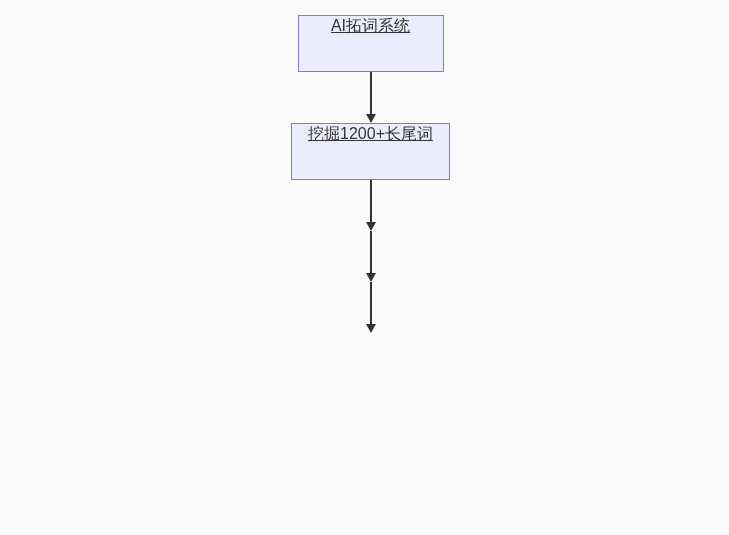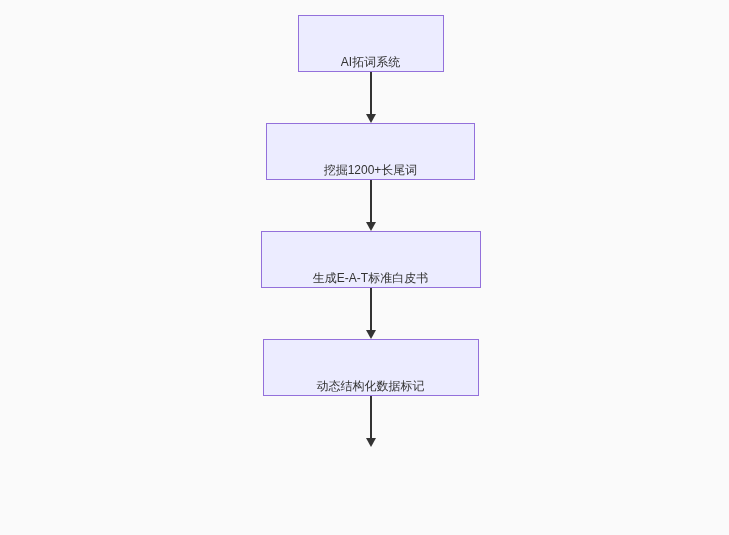--- a/index.html
+++ b/index.html
@@ -24,30 +24,31 @@
     display: flex;
     flex-direction: column;
     align-items: center;
     transform: translateX(6px);
   }
   .node {
     box-sizing: border-box;
     background: #ECECFF;
     border: 1.5px solid #9370DB;
     color: #333333;
-    font-size: 12px;
+    font-size: 16px;
     height: 57px;
     display: flex;
-    align-items: flex-end;
+    align-items: flex-start;
     justify-content: center;
     text-align: center;
     white-space: nowrap;
+    text-decoration: underline;
   }
   .node.n1 { width: 146px; }
-  .node.n2 { width: 209px; }
+  .node.n2 { width: 159px; }
   .node.n3 { width: 220px; }
   .node.n4 { width: 216px; }
   .node.n5 { width: 236px; }
   .connector {
     width: 10px;
     height: 51px;
     display: flex;
     flex-direction: column;
     align-items: center;
   }
@@ -81,32 +82,26 @@
 
     <div class="node n2">
       <span>挖掘1200+长尾词</span>
     </div>
 
     <div class="connector">
       <div class="line"></div>
       <div class="arrowhead"></div>
     </div>
 
-    <div class="node n3">
-      <span>生成E-A-T标准白皮书</span>
-    </div>
 
     <div class="connector">
       <div class="line"></div>
       <div class="arrowhead"></div>
     </div>
 
-    <div class="node n4">
-      <span>动态结构化数据标记</span>
-    </div>
 
     <div class="connector">
       <div class="line"></div>
       <div class="arrowhead"></div>
     </div>
 
 
   </div>
 </div>
 

